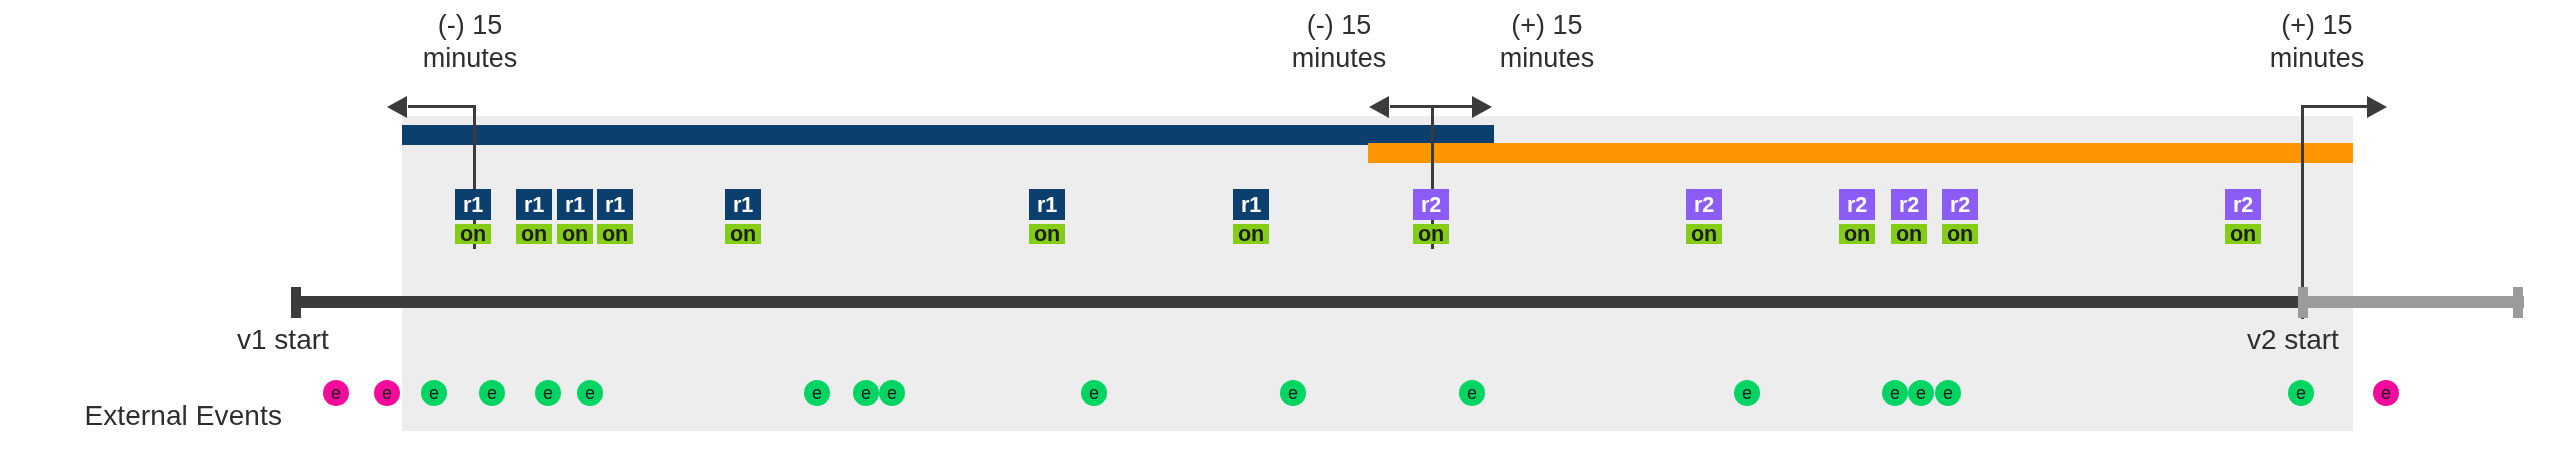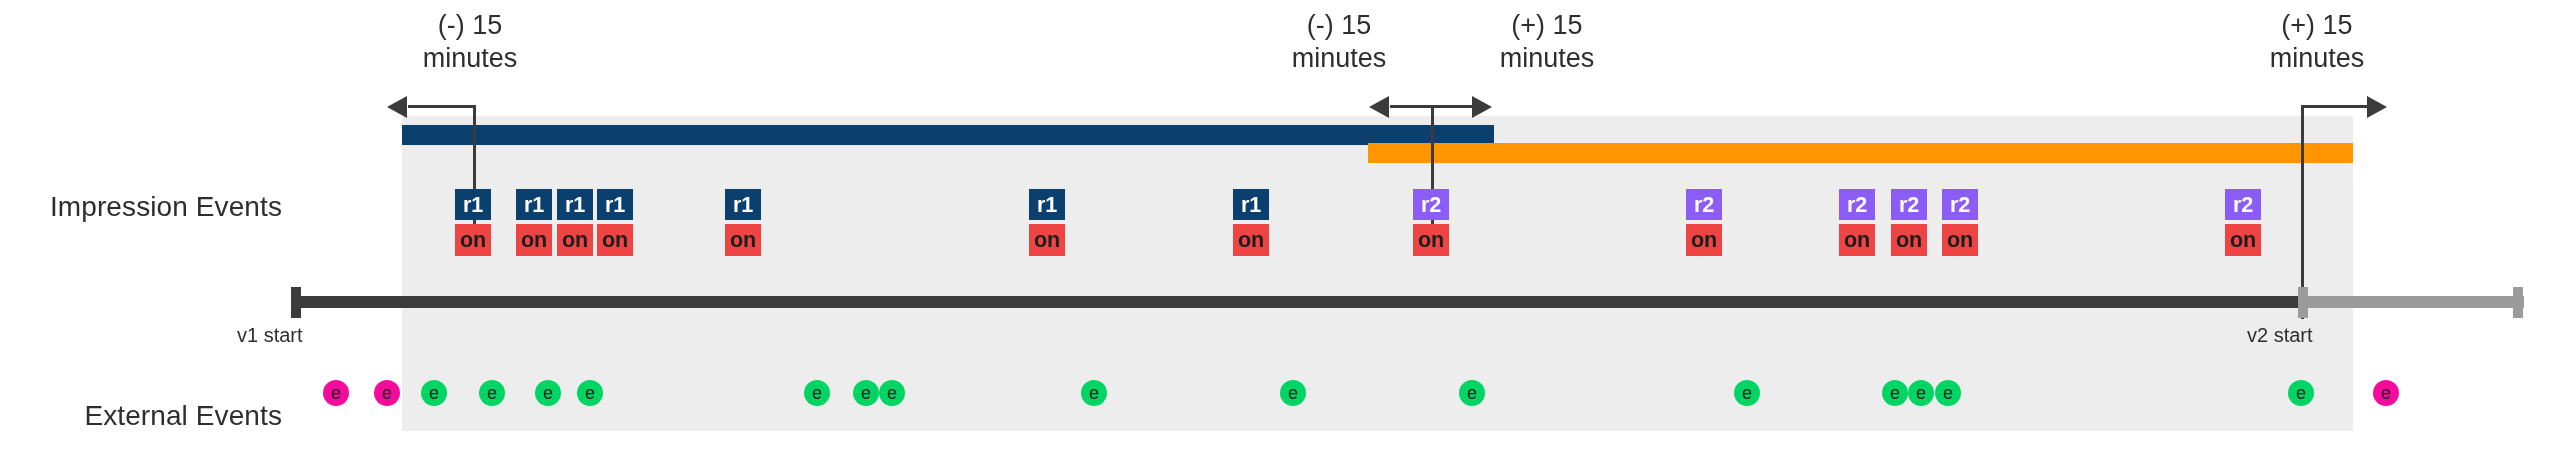--- a/index.html
+++ b/index.html
@@ -61,44 +61,44 @@
   .axis-cap{
     position:absolute;
     width:10.3px;
   }
   .axis-cap.dark{background:#3b3b3b;}
   .axis-cap.light{background:#9b9b9b;}
 
   
   .start-label{
     position:absolute;
-    font-size:20px;
+    font-size:28px;
     color:#2e2e2e;
     white-space:nowrap;
   }
 
   
   .chip{
     position:absolute;
     width:36px;
     height:31px;
     display:flex;
     align-items:center;
     justify-content:center;
     font-size:21.6px;
     font-weight:700;
     color:#ffffff;
     letter-spacing:-0.3px;
   }
   .chip.r1{background:#0b3f6e;}
   .chip.r2{background:#8b5cf6;}
   .chip.on{
-    background:#ef4444;
+    background:#84cc16;
     color:#1d1d1d;
-    height:32px;
+    height:20px;
   }
 
   
   .dot{
     position:absolute;
     width:26px;
     height:26px;
     border-radius:50%;
     display:flex;
     align-items:center;
@@ -136,21 +136,20 @@
     border-left:20.7px solid #3b3b3b;
   }
 </style>
 </head>
 <body>
 
 <div id="stage">
 
   <div class="panel" style="left:402px; top:116px; width:1951px; height:315px;"></div>
 
-  <div class="row-label" style="left:0px; top:191px; width:282px;">Impression Events</div>
 
   <div class="row-label" style="left:0px; top:400px; width:282px;">External Events</div>
 
   <div class="annot" style="left:470px; top:9.4px;">
     <div>(-) 15</div>
     <div>minutes</div>
   </div>
   <div class="hline" style="left:408px; top:105px; width:66px;"></div>
   <div class="arrowhead left" style="left:387px; top:96px;"></div>
 

